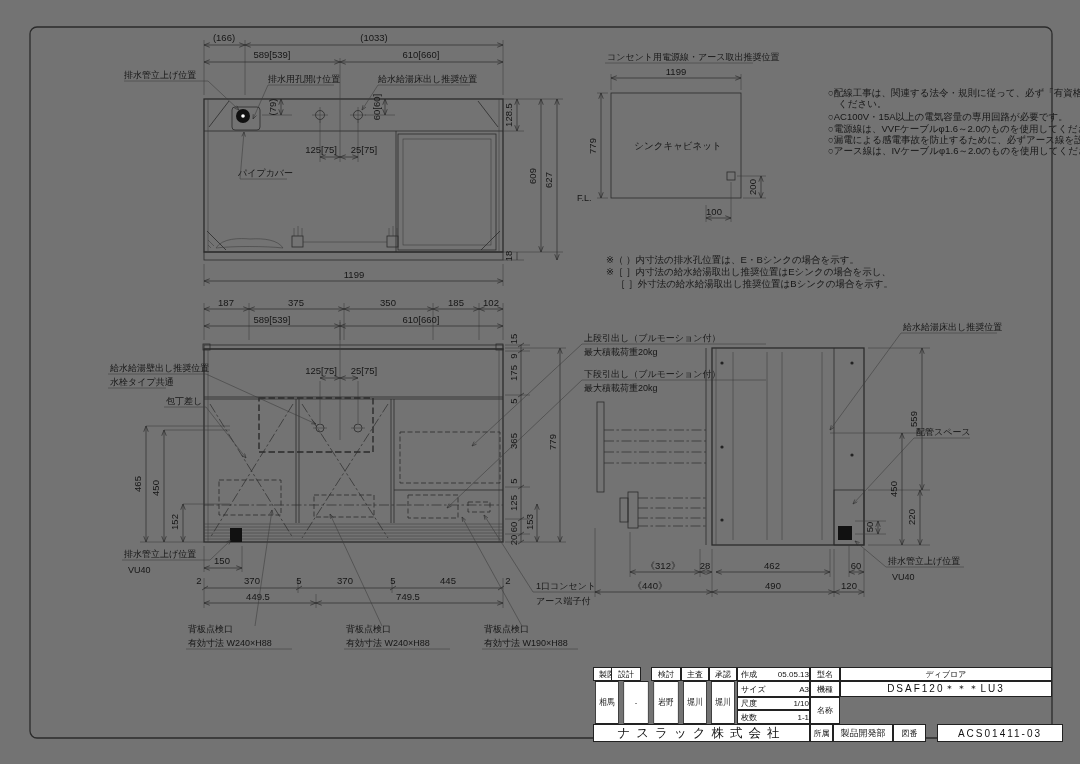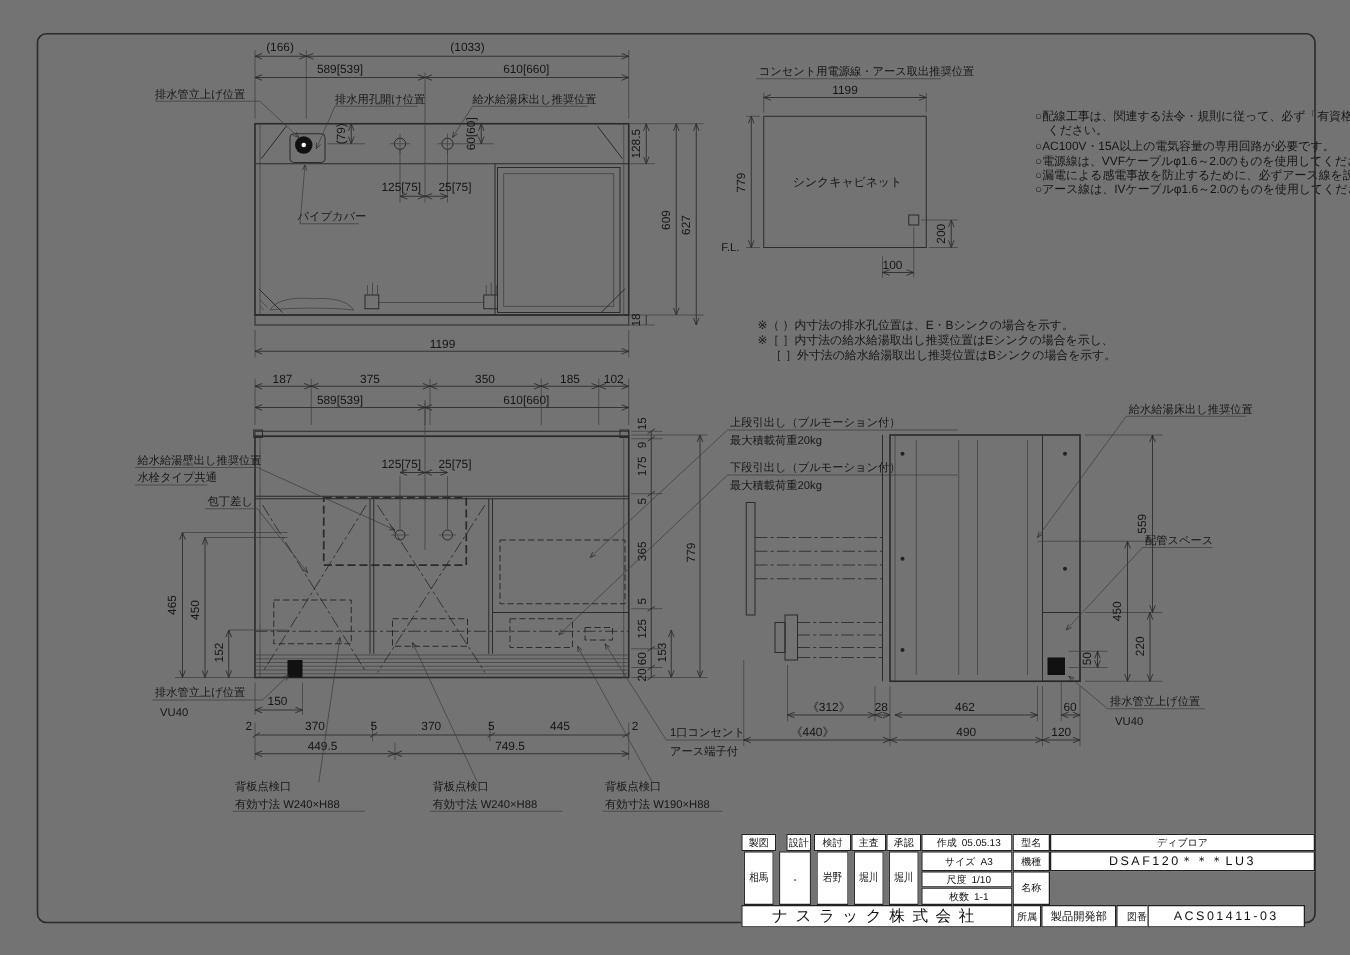--- a/index.html
+++ b/index.html
@@ -16,21 +16,21 @@
   svg text{fill:#161616;font-family:"Liberation Sans","DejaVu Sans",sans-serif;}
   .tc{font-size:9.5px;text-anchor:middle;}
   .tl{font-size:9px;}
   .tn{font-size:9.5px;}
   
   #tblock{position:absolute;left:593px;top:651px;width:459px;height:75px;margin-top:16px;}
   #tblock .cell{position:absolute;box-sizing:border-box;border:0.8px solid #222;
       display:flex;align-items:center;justify-content:center;font-size:8px;color:#111;
       overflow:hidden;white-space:nowrap;background:#fff;}
   #tblock .lab{justify-content:center;}
-  #tblock .lv{justify-content:center;padding-left:3px;gap:4px;}
+  #tblock .lv{justify-content:space-between;padding-left:3px;gap:4px;}
   #tblock .big{font-size:12.5px;letter-spacing:6px;}
   #tblock .mono{font-size:10px;letter-spacing:2px;}
   #tblock .nm{font-size:9px;transform:scaleX(.85);}
 </style>
 </head>
 <body>
 
 <div id="stage">
 <svg width="1080" height="764" viewBox="0 0 1080 764">
   <defs>
@@ -409,21 +409,21 @@
     <path d="M970,438 H914 L853,504" class="thin" marker-end="url(#a)"></path>
     <text x="888" y="564" class="tl">排水管立上げ位置</text>
     <path d="M964,567 H886 L855,541" class="thin" marker-end="url(#a)"></path>
     <text x="892" y="580" class="tl">VU40</text>
   </g>
 </svg>
 
 <div id="tblock">
 
   <div class="cell" style="left:0;top:0;width:28px;height:14px">製図</div>
-  <div class="cell" style="left:36px;top:0;width:20px;height:14px">設計</div>
+  <div class="cell" style="left:18px;top:0;width:30px;height:14px">設計</div>
   <div class="cell" style="left:58px;top:0;width:30px;height:14px">検討</div>
   <div class="cell" style="left:88px;top:0;width:28px;height:14px">主査</div>
   <div class="cell" style="left:116px;top:0;width:28px;height:14px">承認</div>
 
   <div class="cell nm" style="left:0;top:14px;width:28px;height:43px">相馬</div>
   <div class="cell nm" style="left:28px;top:14px;width:30px;height:43px">-</div>
   <div class="cell nm" style="left:58px;top:14px;width:30px;height:43px">岩野</div>
   <div class="cell nm" style="left:88px;top:14px;width:28px;height:43px">堀川</div>
   <div class="cell nm" style="left:116px;top:14px;width:28px;height:43px">堀川</div>
 
@@ -447,15 +447,15 @@
   <div class="cell lab" style="left:217px;top:0;width:30px;height:14px">型名</div>
   <div class="cell" style="left:247px;top:0;width:212px;height:14px">ディブロア</div>
   <div class="cell lab" style="left:217px;top:14px;width:30px;height:16px">機種</div>
   <div class="cell mono" style="left:247px;top:14px;width:212px;height:16px">DSAF120＊＊＊LU3</div>
   <div class="cell lab" style="left:217px;top:30px;width:30px;height:27px">名称</div>
 
   <div class="cell big" style="left:0;top:57px;width:217px;height:18px">ナスラック株式会社</div>
   <div class="cell lab" style="left:217px;top:57px;width:23px;height:18px">所属</div>
   <div class="cell" style="left:240px;top:57px;width:60px;height:18px;font-size:9px">製品開発部</div>
   <div class="cell lab" style="left:300px;top:57px;width:33px;height:18px">図番</div>
-  <div class="cell mono" style="left:325px;top:57px;width:126px;height:18px">ACS01411-03</div>
+  <div class="cell mono" style="left:344px;top:57px;width:126px;height:18px">ACS01411-03</div>
 </div>
 </div>
 
 </body></html>

